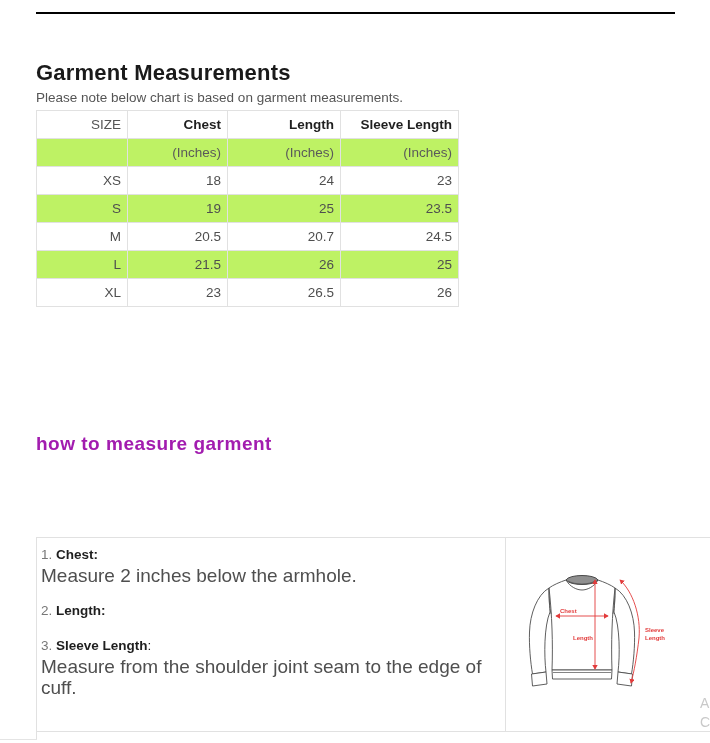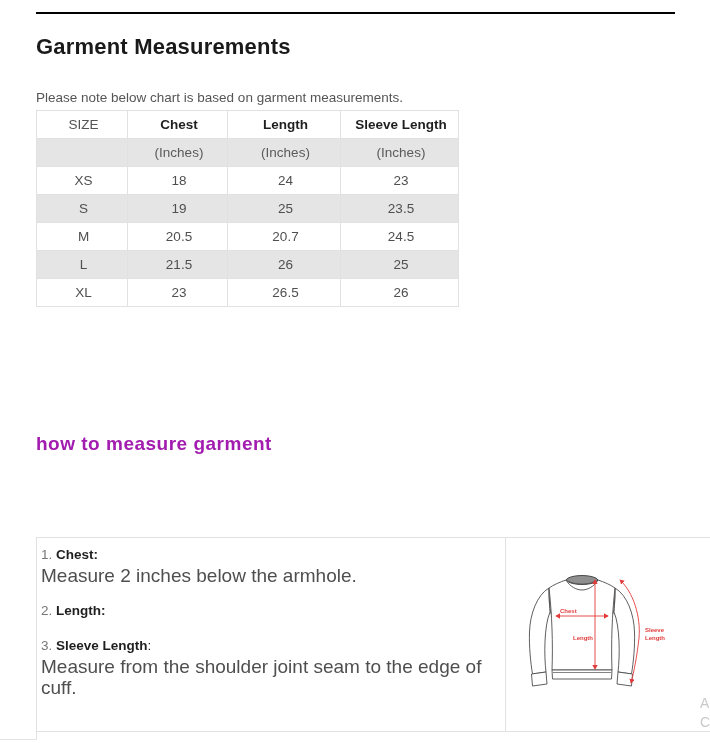--- a/index.html
+++ b/index.html
@@ -2,35 +2,35 @@
 <html><head>
 <meta charset="utf-8">
 <style>
   * { margin:0; padding:0; box-sizing:border-box; }
   html,body { width:710px; height:743px; background:#fff; overflow:hidden;
     font-family:"Liberation Sans","DejaVu Sans",sans-serif; }
   .page { position:relative; width:710px; height:743px; background:#fff; }
 
   .top-rule { position:absolute; left:36px; top:12px; width:639px; height:2px; background:#000; }
 
-  .page-title { position:absolute; left:36px; top:34px; font-size:22px; font-weight:700;
+  .page-title { position:absolute; left:36px; top:60px; font-size:22px; font-weight:700;
     color:#1a1a1a; letter-spacing:.2px; }
 
   .note { position:absolute; left:36px; top:90px; font-size:13.5px; color:#555; }
 
   
   .size-table { position:absolute; left:36px; top:110px; border-collapse:collapse;
     table-layout:fixed; width:422px; font-size:13.5px; }
   .size-table col.c0{width:91px;} .size-table col.c1{width:100px;}
   .size-table col.c2{width:113px;} .size-table col.c3{width:118px;}
   .size-table td, .size-table th { border:1px solid #e1e1e1; height:28px;
-    padding:0 6px 0 9px; text-align:center; vertical-align:middle; font-weight:400; color:#4f4f4f; }
+    padding:0 6px 0 9px; text-align:right; vertical-align:middle; font-weight:400; color:#4f4f4f; }
   .size-table th { font-weight:700; color:#1f1f1f; }
   .size-table th.size-col { font-weight:400; color:#555; }
-  .size-table tr.striped td { background:#e5e5e5; }
+  .size-table tr.striped td { background:#bef264; }
   .size-table tr.units td { color:#5a5a5a; }
 
   .section-title { position:absolute; left:36px; top:433px; font-size:19px; font-weight:700;
     color:#a21caf; letter-spacing:.5px; }
 
   
   .measure-box { position:absolute; left:36px; top:537px; width:674px; height:195px;
     border-top:1px solid #e1e1e1; border-left:1px solid #e1e1e1; border-bottom:1px solid #e1e1e1; }
   .measure-left { position:absolute; left:0; top:0; width:469px; height:193px;
     border-right:1px solid #e1e1e1; padding:7px 4px 0 4px; }

